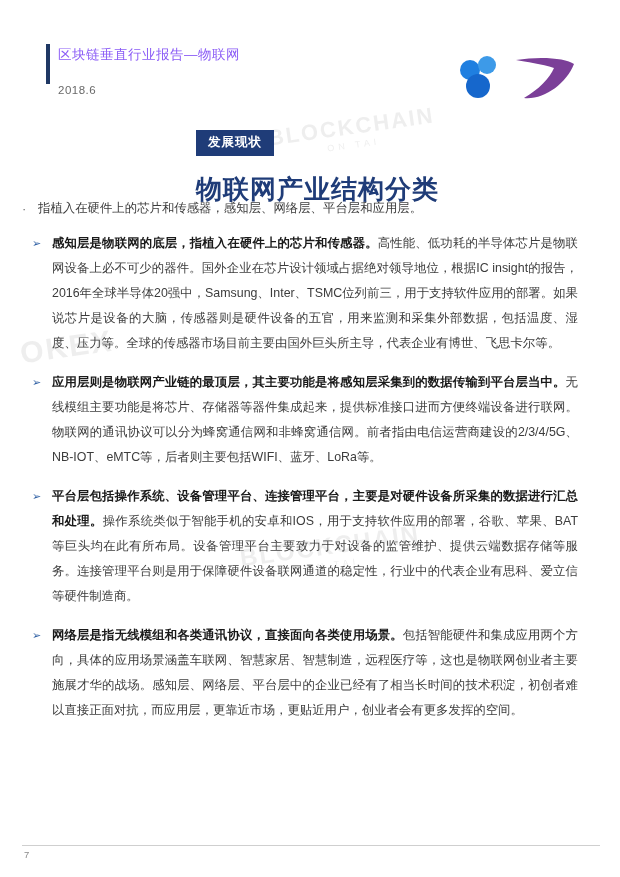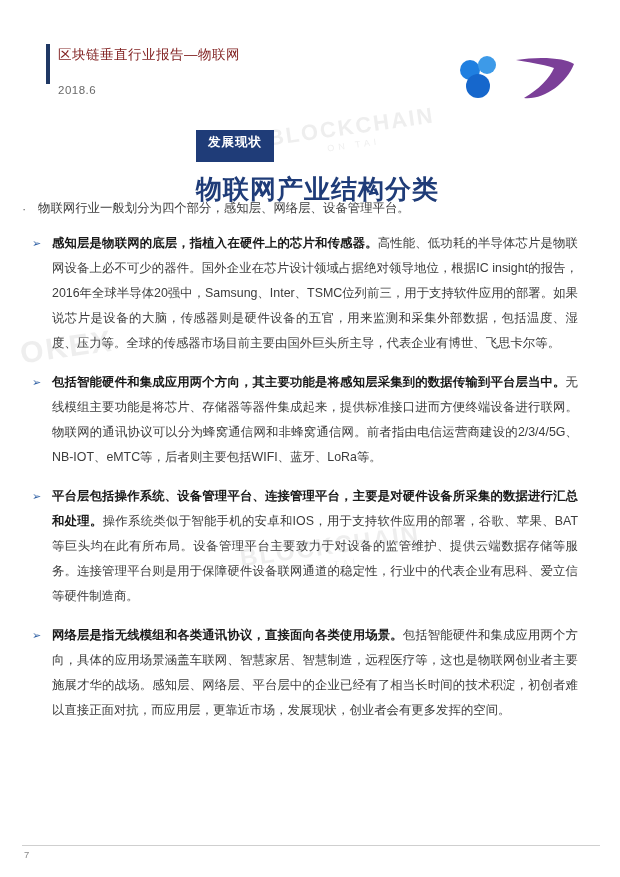--- a/index.html
+++ b/index.html
@@ -29,21 +29,21 @@
     top: 44px;
     width: 4px;
     height: 40px;
     background: #1f3864;
   }
   .header-title {
     position: absolute;
     left: 58px;
     top: 46px;
     font-size: 13.5px;
-    color: #7f1d1d;
+    color: #8b5cf6;
     letter-spacing: 0.5px;
     white-space: nowrap;
   }
   .header-date {
     position: absolute;
     left: 58px;
     top: 84px;
     font-size: 11.5px;
     color: #6a6a6a;
     letter-spacing: 0.5px;
@@ -74,21 +74,21 @@
 
   
   .tag {
     position: absolute;
     left: 196px;
     top: 130px;
     background: #1f3c78;
     color: #ffffff;
     font-size: 12.5px;
     font-weight: bold;
-    padding: 4px 12px 11px 12px;
+    padding: 4px 12px 5px 12px;
     letter-spacing: 1px;
   }
   .section-title {
     position: absolute;
     left: 196px;
     top: 152px;
     font-size: 26px;
     font-weight: bold;
     color: #1f3c78;
     letter-spacing: 1px;
@@ -201,39 +201,39 @@
   <span class="wm-sub">ON TAI</span>
 </div>
 
 <div class="tag">发展现状</div>
 <div class="section-title">物联网产业结构分类</div>
 
 <div class="content">
 
   <div class="para lead">
     <span class="bullet-dot">·</span>
-    <span>物联网行业一般划分为四个部分，感知层、网络层、设备管理平台。</span>
+    <span>指植入在硬件上的芯片和传感器，感知层、网络层、平台层和应用层。</span>
   </div>
 
   <div class="para">
     <span class="bullet-arrow">➢</span>
     <span class="bold-lead">感知层是物联网的底层，指植入在硬件上的芯片和传感器。</span><span>高性能、低功耗的半导体芯片是物联网设备上必不可少的器件。国外企业在芯片设计领域占据绝对领导地位，根据IC insight的报告，2016年全球半导体20强中，Samsung、Inter、TSMC位列前三，用于支持软件应用的部署。如果说芯片是设备的大脑，传感器则是硬件设备的五官，用来监测和采集外部数据，包括温度、湿度、压力等。全球的传感器市场目前主要由国外巨头所主导，代表企业有博世、飞思卡尔等。</span>
   </div>
 
   <div class="para">
     <span class="bullet-arrow">➢</span>
-    <span class="bold-lead">包括智能硬件和集成应用两个方向，其主要功能是将感知层采集到的数据传输到平台层当中。</span><span>无线模组主要功能是将芯片、存储器等器件集成起来，提供标准接口进而方便终端设备进行联网。物联网的通讯协议可以分为蜂窝通信网和非蜂窝通信网。前者指由电信运营商建设的2/3/4/5G、NB-IOT、eMTC等，后者则主要包括WIFI、蓝牙、LoRa等。</span>
+    <span class="bold-lead">应用层则是物联网产业链的最顶层，其主要功能是将感知层采集到的数据传输到平台层当中。</span><span>无线模组主要功能是将芯片、存储器等器件集成起来，提供标准接口进而方便终端设备进行联网。物联网的通讯协议可以分为蜂窝通信网和非蜂窝通信网。前者指由电信运营商建设的2/3/4/5G、NB-IOT、eMTC等，后者则主要包括WIFI、蓝牙、LoRa等。</span>
   </div>
 
   <div class="para">
     <span class="bullet-arrow">➢</span>
     <span class="bold-lead">平台层包括操作系统、设备管理平台、连接管理平台，主要是对硬件设备所采集的数据进行汇总和处理。</span><span>操作系统类似于智能手机的安卓和IOS，用于支持软件应用的部署，谷歌、苹果、BAT等巨头均在此有所布局。设备管理平台主要致力于对设备的监管维护、提供云端数据存储等服务。连接管理平台则是用于保障硬件设备联网通道的稳定性，行业中的代表企业有思科、爱立信等硬件制造商。</span>
   </div>
 
   <div class="para">
     <span class="bullet-arrow">➢</span>
-    <span class="bold-lead">网络层是指无线模组和各类通讯协议，直接面向各类使用场景。</span><span>包括智能硬件和集成应用两个方向，具体的应用场景涵盖车联网、智慧家居、智慧制造，远程医疗等，这也是物联网创业者主要施展才华的战场。感知层、网络层、平台层中的企业已经有了相当长时间的技术积淀，初创者难以直接正面对抗，而应用层，更靠近市场，发展现状，创业者会有更多发挥的空间。</span>
+    <span class="bold-lead">网络层是指无线模组和各类通讯协议，直接面向各类使用场景。</span><span>包括智能硬件和集成应用两个方向，具体的应用场景涵盖车联网、智慧家居、智慧制造，远程医疗等，这也是物联网创业者主要施展才华的战场。感知层、网络层、平台层中的企业已经有了相当长时间的技术积淀，初创者难以直接正面对抗，而应用层，更靠近市场，更贴近用户，创业者会有更多发挥的空间。</span>
   </div>
 
 </div>
 
 <div class="footer-rule"></div>
 <div class="page-num">7</div>
 
 </body></html>

